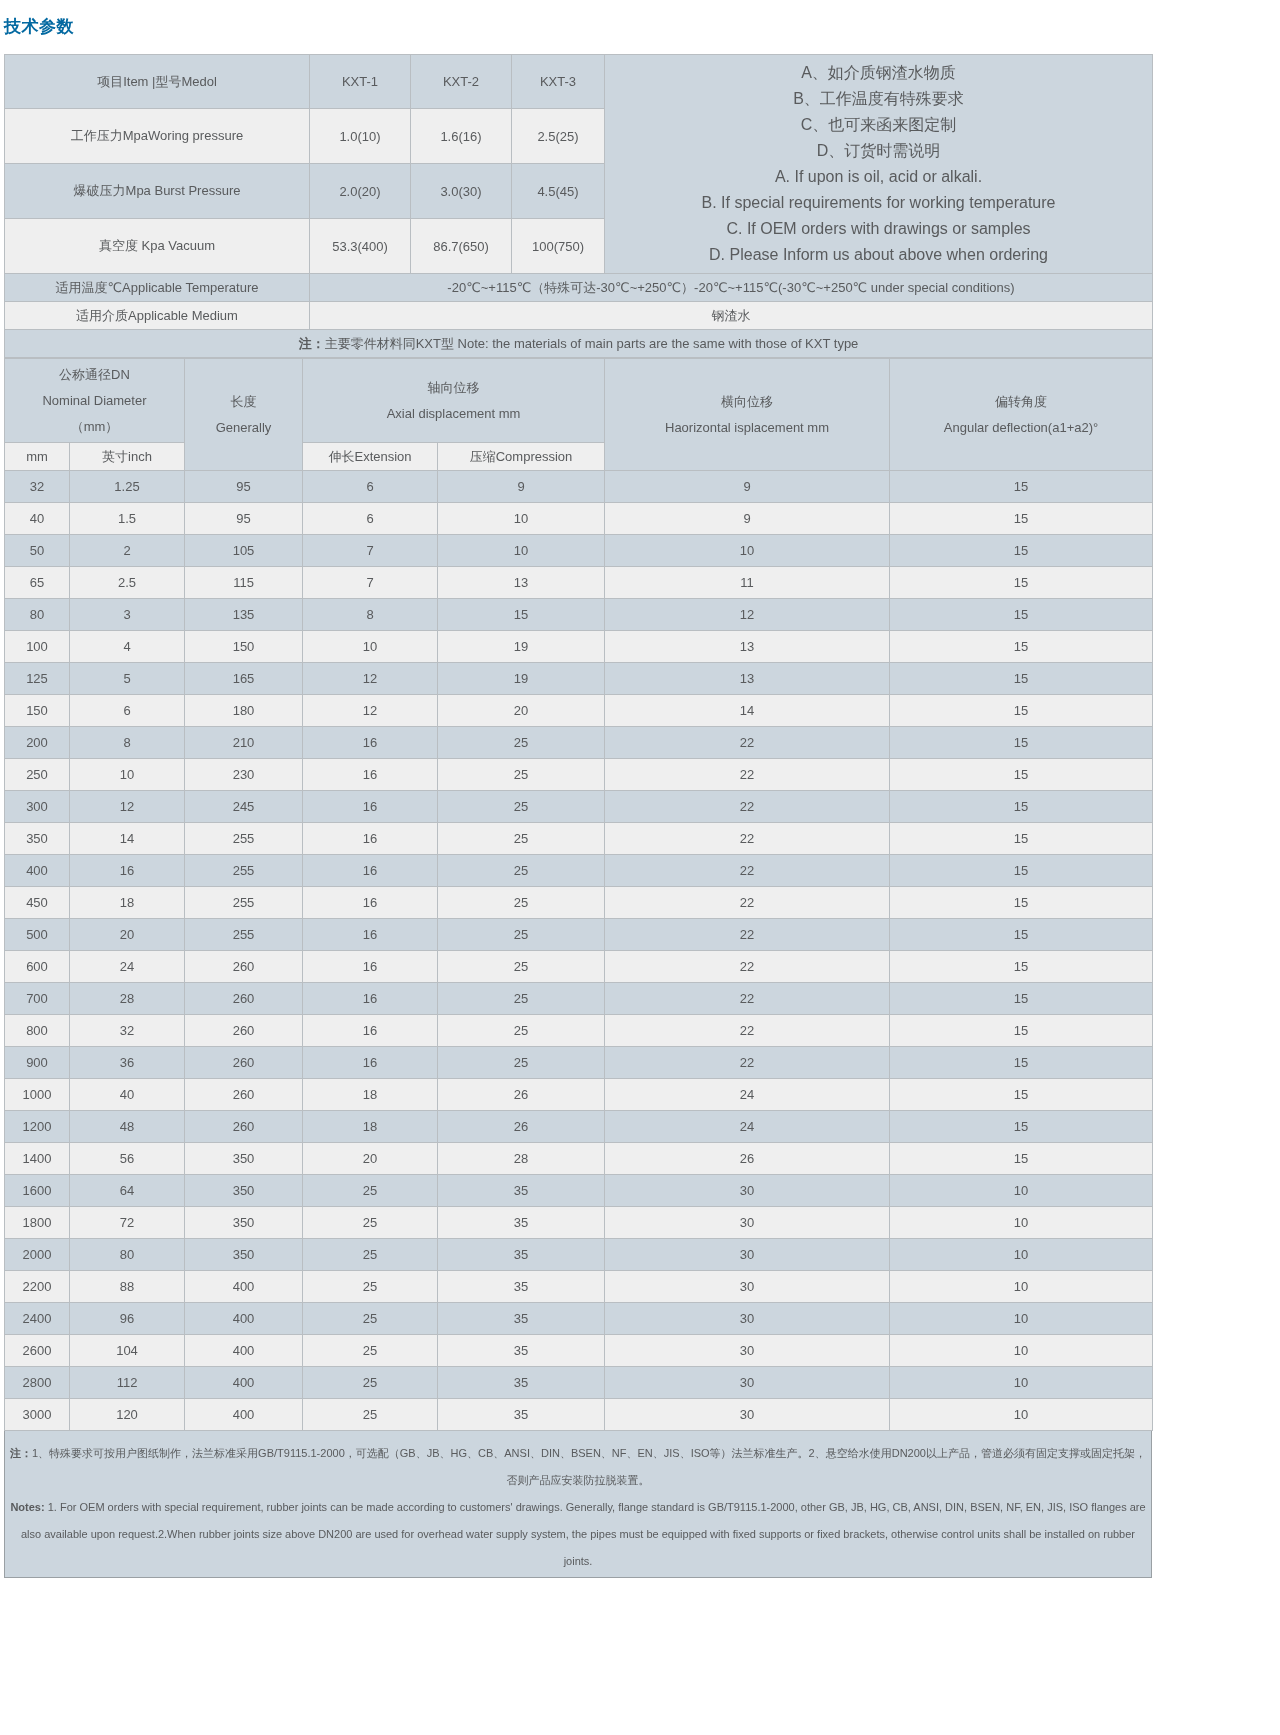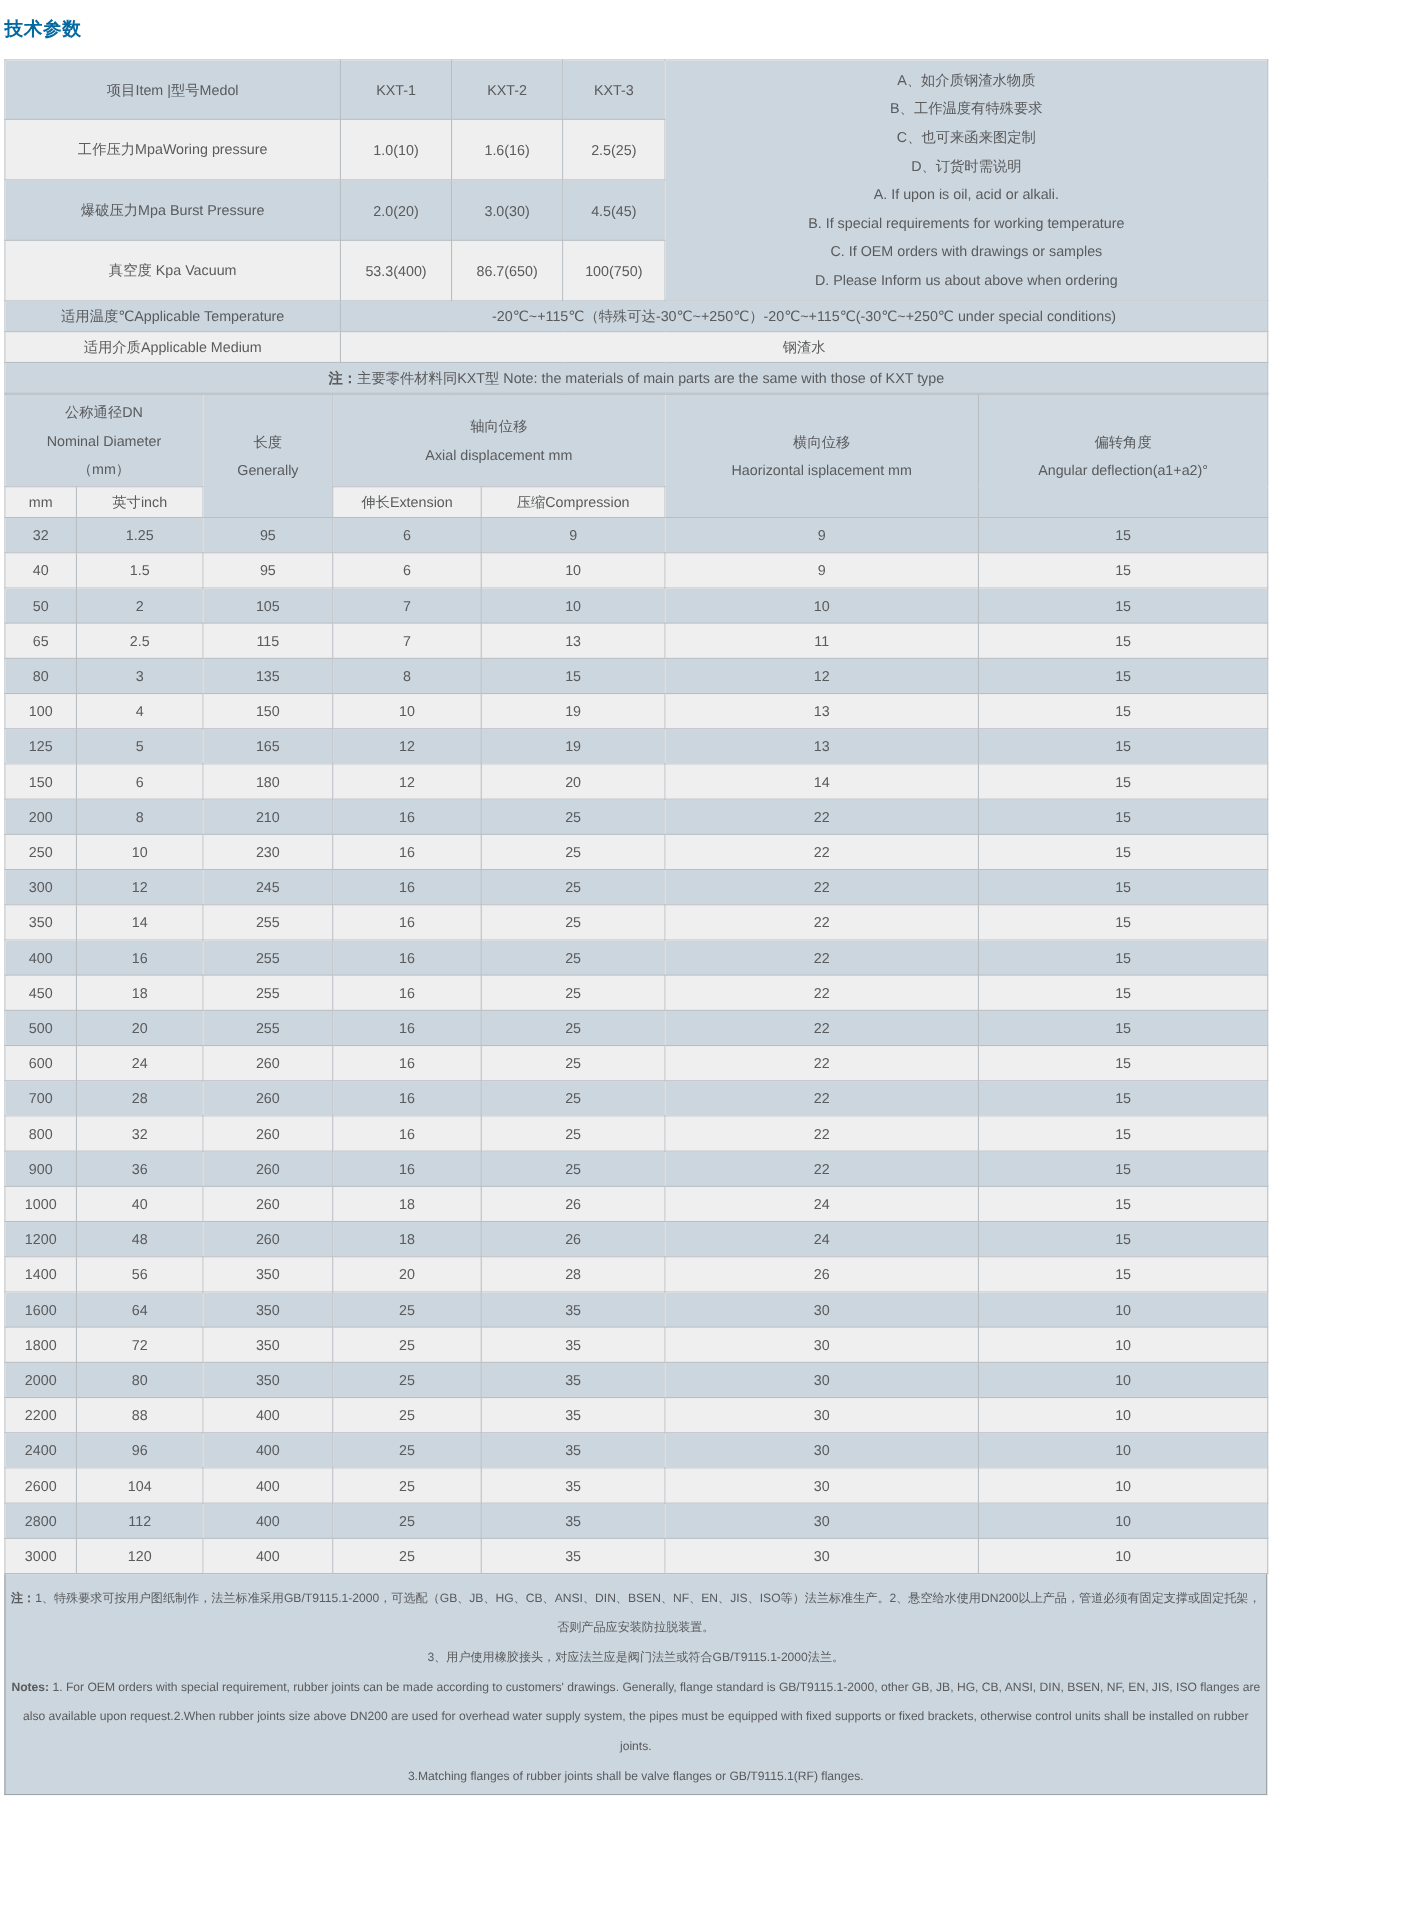--- a/index.html
+++ b/index.html
@@ -38,21 +38,21 @@
   table{border:1px solid #9aa0a4;}
   .row-blue  td, .row-blue  th{background:#ccd6de;}
   .row-light td, .row-light th{background:#efefef;}
   .cell-blue{background:#ccd6de;}
   .cell-light{background:#efefef;}
 
   
   .tech-table tr.h-header{height:54px;}
   .tech-table tr.h-value{height:55px;}
   .tech-table tr.h-small{height:28px;}
-  .side-notes-cell{line-height:26px;font-size:13px;margin-top:13px;}
+  .side-notes-cell{line-height:26px;font-size:16px;margin-top:13px;}
   .note-lead{font-weight:bold;}
 
   
   .main-table tr.h-bighead{height:84px;}
   .main-table tr.h-subhead{height:28px;}
   .main-table tbody tr{height:32px;}
   .main-table .hd-line{line-height:26px;}
 
   .mt24{margin-top:24px;}
 
@@ -449,20 +449,18 @@
           <td>30</td>
           <td>10</td>
         </tr>
       </tbody>
   </table>
 
   <div class="notes-block">
     <p>
       <span class="note-lead">注：</span><span>1、特殊要求可按用户图纸制作，法兰标准采用GB/T9115.1-2000，可选配（GB、JB、HG、CB、ANSI、DIN、BSEN、NF、EN、JIS、ISO等）法兰标准生产。2、悬空给水使用DN200以上产品，管道必须有固定支撑或固定托架，否则产品应安装防拉脱装置。</span>
     </p>
-    <p>3、用户使用橡胶接头，对应法兰应是阀门法兰或符合GB/T9115.1-2000法兰。</p>
     <p>
       <span class="note-lead">Notes:</span> <span>1. For OEM orders with special requirement, rubber joints can be made according to customers' drawings. Generally, flange standard is GB/T9115.1-2000, other GB, JB, HG, CB, ANSI, DIN, BSEN, NF, EN, JIS, ISO flanges are also available upon request.2.When rubber joints size above DN200 are used for overhead water supply system, the pipes must be equipped with fixed supports or fixed brackets, otherwise control units shall be installed on rubber joints.</span>
     </p>
-    <p>3.Matching flanges of rubber joints shall be valve flanges or GB/T9115.1(RF) flanges.</p>
   </div>
 
 </div>
 
 </body></html>

